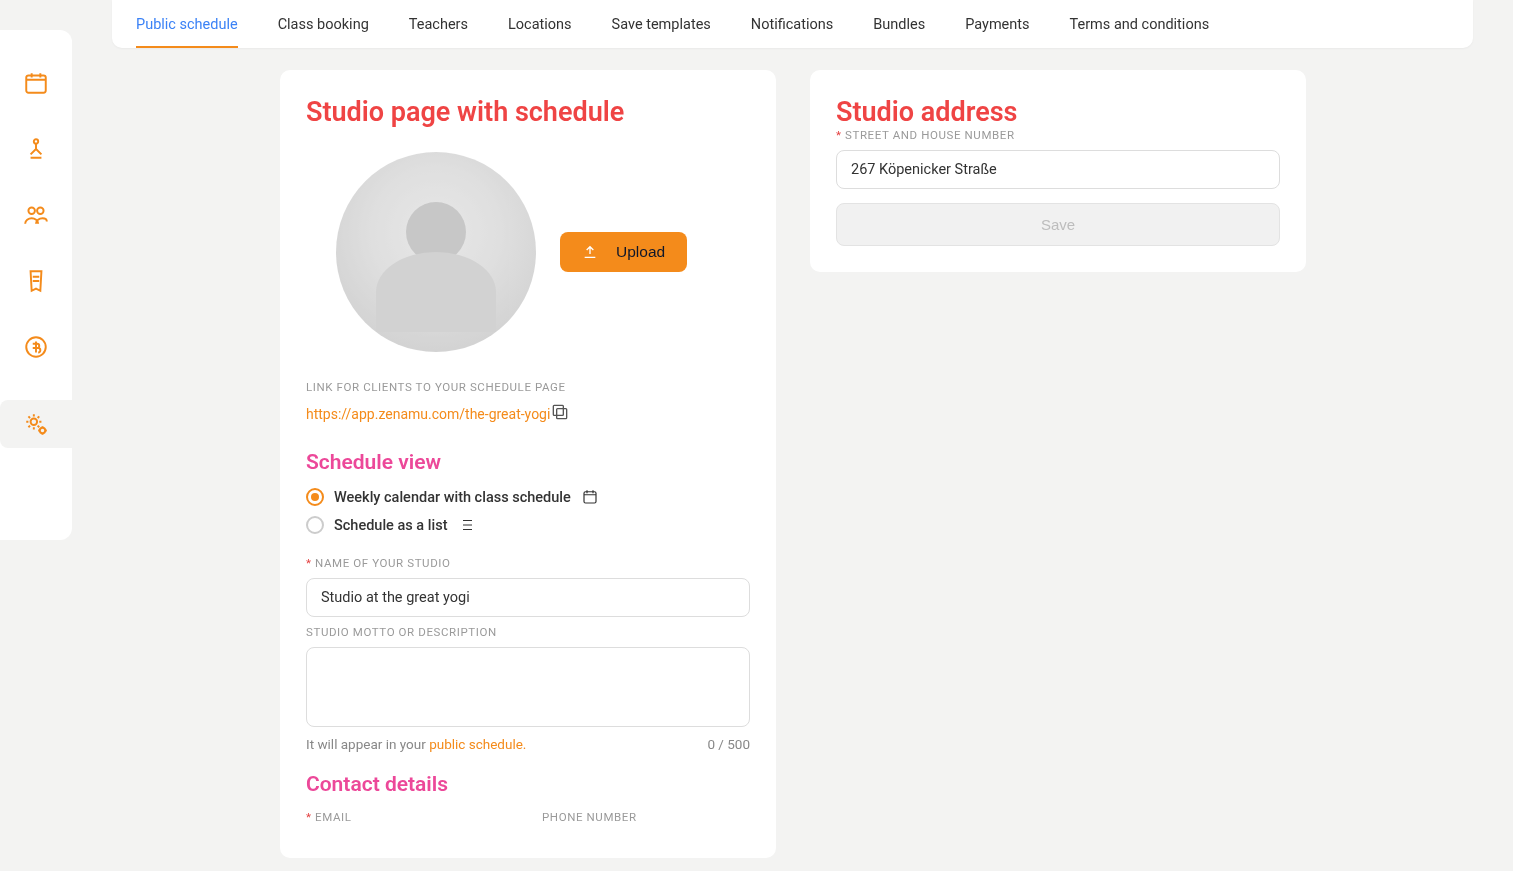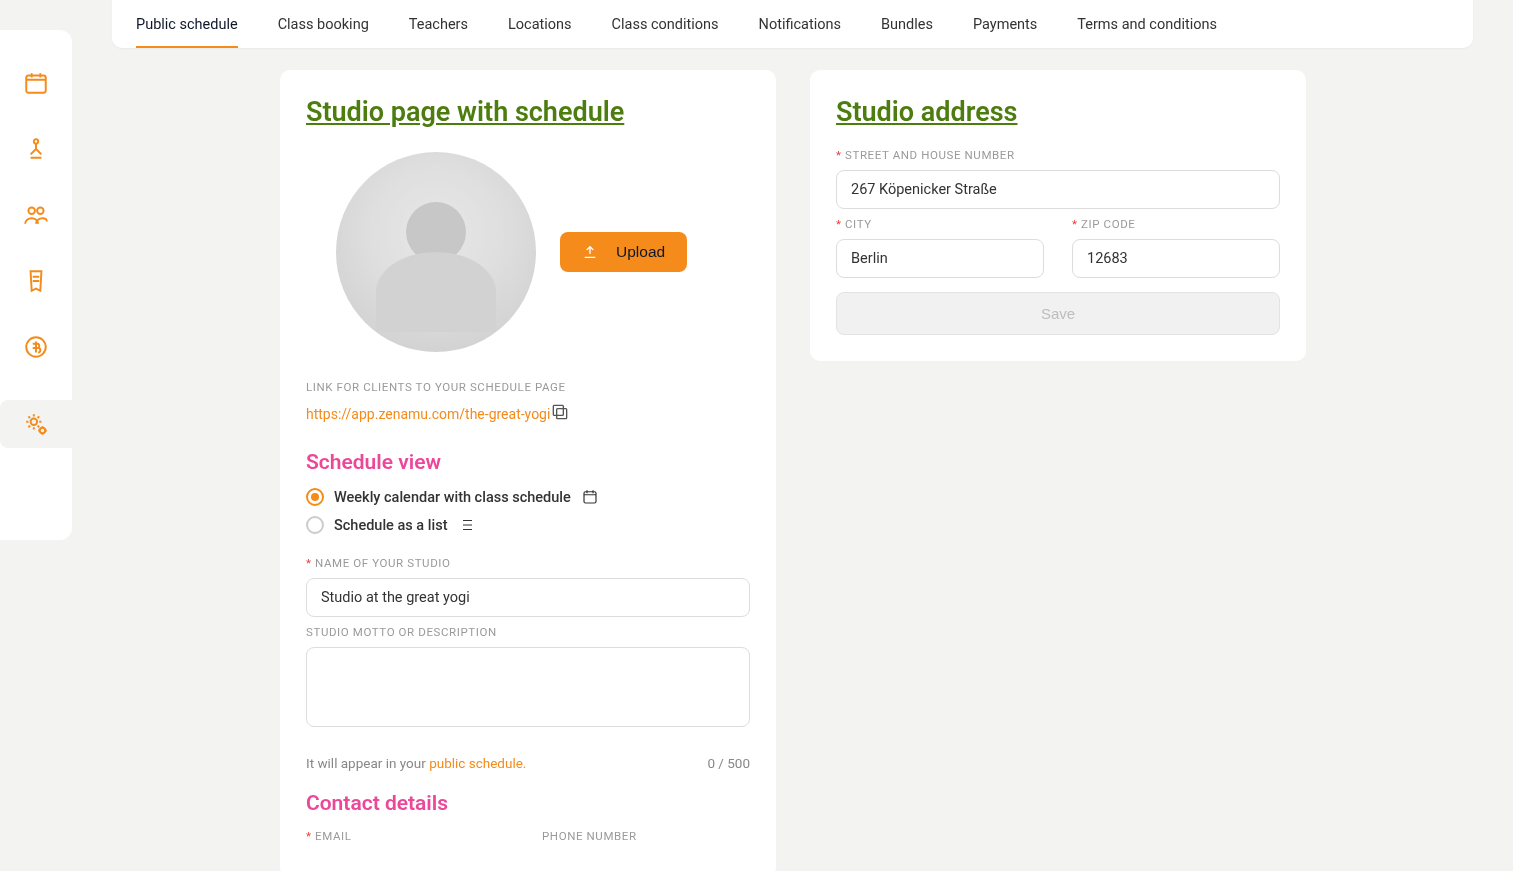--- a/index.html
+++ b/index.html
@@ -62,21 +62,21 @@
     box-shadow: 0 1px 2px rgba(0,0,0,0.04);
   }
   .tab {
     font-size: 14.5px;
     color: #333;
     padding: 14px 0;
     cursor: pointer;
     position: relative;
   }
   .tab.active {
-    color: #0f172a;
+    color: #3b82f6;
   }
   .tab.active::after {
     content: "";
     position: absolute;
     left: 0; right: 0; bottom: -1px;
     height: 2px;
     background: #f48b1b;
   }
 
   
@@ -94,23 +94,21 @@
     background: #fff;
     border-radius: 10px;
     padding: 26px 26px;
   }
   .card.left { width: 496px; }
   .card.right { width: 496px; }
 
   .card-title {
     font-size: 27px;
     font-weight: 600;
-    color: #4d7c0f;
-    margin-bottom: 20px;
-    text-decoration: underline;
+    color: #ef4444;
   }
 
   
   .avatar-row {
     display: flex;
     align-items: center;
     gap: 24px;
     margin: 24px 0 28px 30px;
   }
   .avatar {
@@ -226,21 +224,21 @@
   .field-block { margin-bottom: 8px; }
   .two-col { display:flex; gap:28px; }
   .two-col > div { flex:1; }
 
   .helper-row {
     display:flex;
     justify-content:space-between;
     align-items:flex-start;
     font-size: 13.5px;
     color:#888;
-    margin-top:24px;
+    margin-top:5px;
   }
   .helper-row .link-text { font-size:13.5px; }
 
   .select-wrap { position:relative; }
   .select-wrap svg { position:absolute; right:14px; top:50%; transform:translateY(-50%); width:16px;height:16px; stroke:#666; fill:none; stroke-width:2;}
 
   .save-btn {
     width:100%;
     background:#f1f1f1;
     border:1px solid #e3e3e3;
@@ -296,21 +294,21 @@
         <path d="M18 14v1M18 21v1M14 18h1M21 18h1"></path>
       </svg>
   </div>
 </div>
 
 <div class="tabs-bar">
   <div class="tab active">Public schedule</div>
   <div class="tab">Class booking</div>
   <div class="tab">Teachers</div>
   <div class="tab">Locations</div>
-  <div class="tab">Class conditions</div>
+  <div class="tab">Save templates</div>
   <div class="tab">Notifications</div>
   <div class="tab">Bundles</div>
   <div class="tab">Payments</div>
   <div class="tab">Terms and conditions</div>
 </div>
 
 <div class="content">
 
   <div class="card left">
     <div class="card-title">Studio page with schedule</div>
@@ -385,28 +383,18 @@
   </div>
 
   <div class="card right">
     <div class="card-title">Studio address</div>
 
     <div class="field-block">
       <span class="field-label req">STREET AND HOUSE NUMBER</span>
       <input class="text-input" value="267 Köpenicker Straße" style="">
     </div>
 
-    <div class="two-col field-block">
-      <div>
-        <span class="field-label req">CITY</span>
-        <input class="text-input" value="Berlin" style="">
-      </div>
-      <div>
-        <span class="field-label req">ZIP CODE</span>
-        <input class="text-input" value="12683" style="">
-      </div>
-    </div>
 
 
     <button class="save-btn">Save</button>
   </div>
 
 </div>
 
 </body></html>

